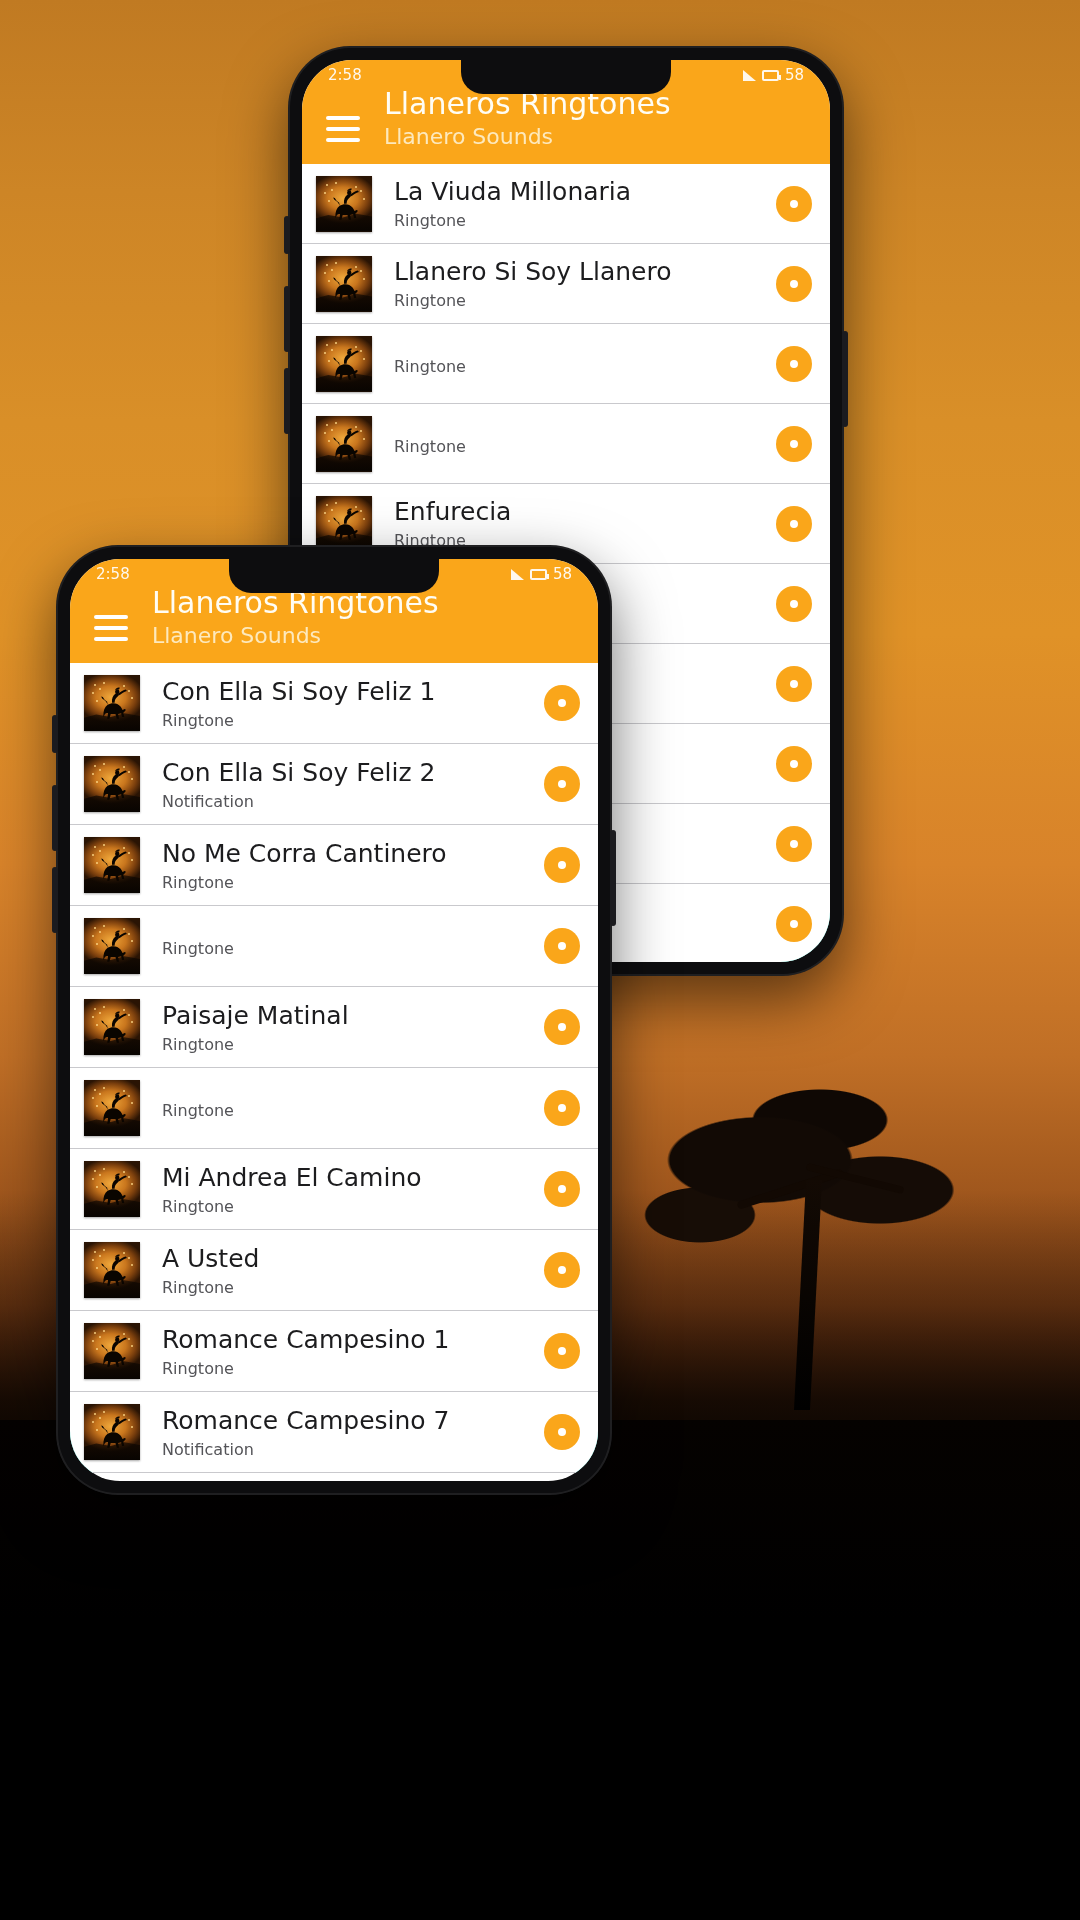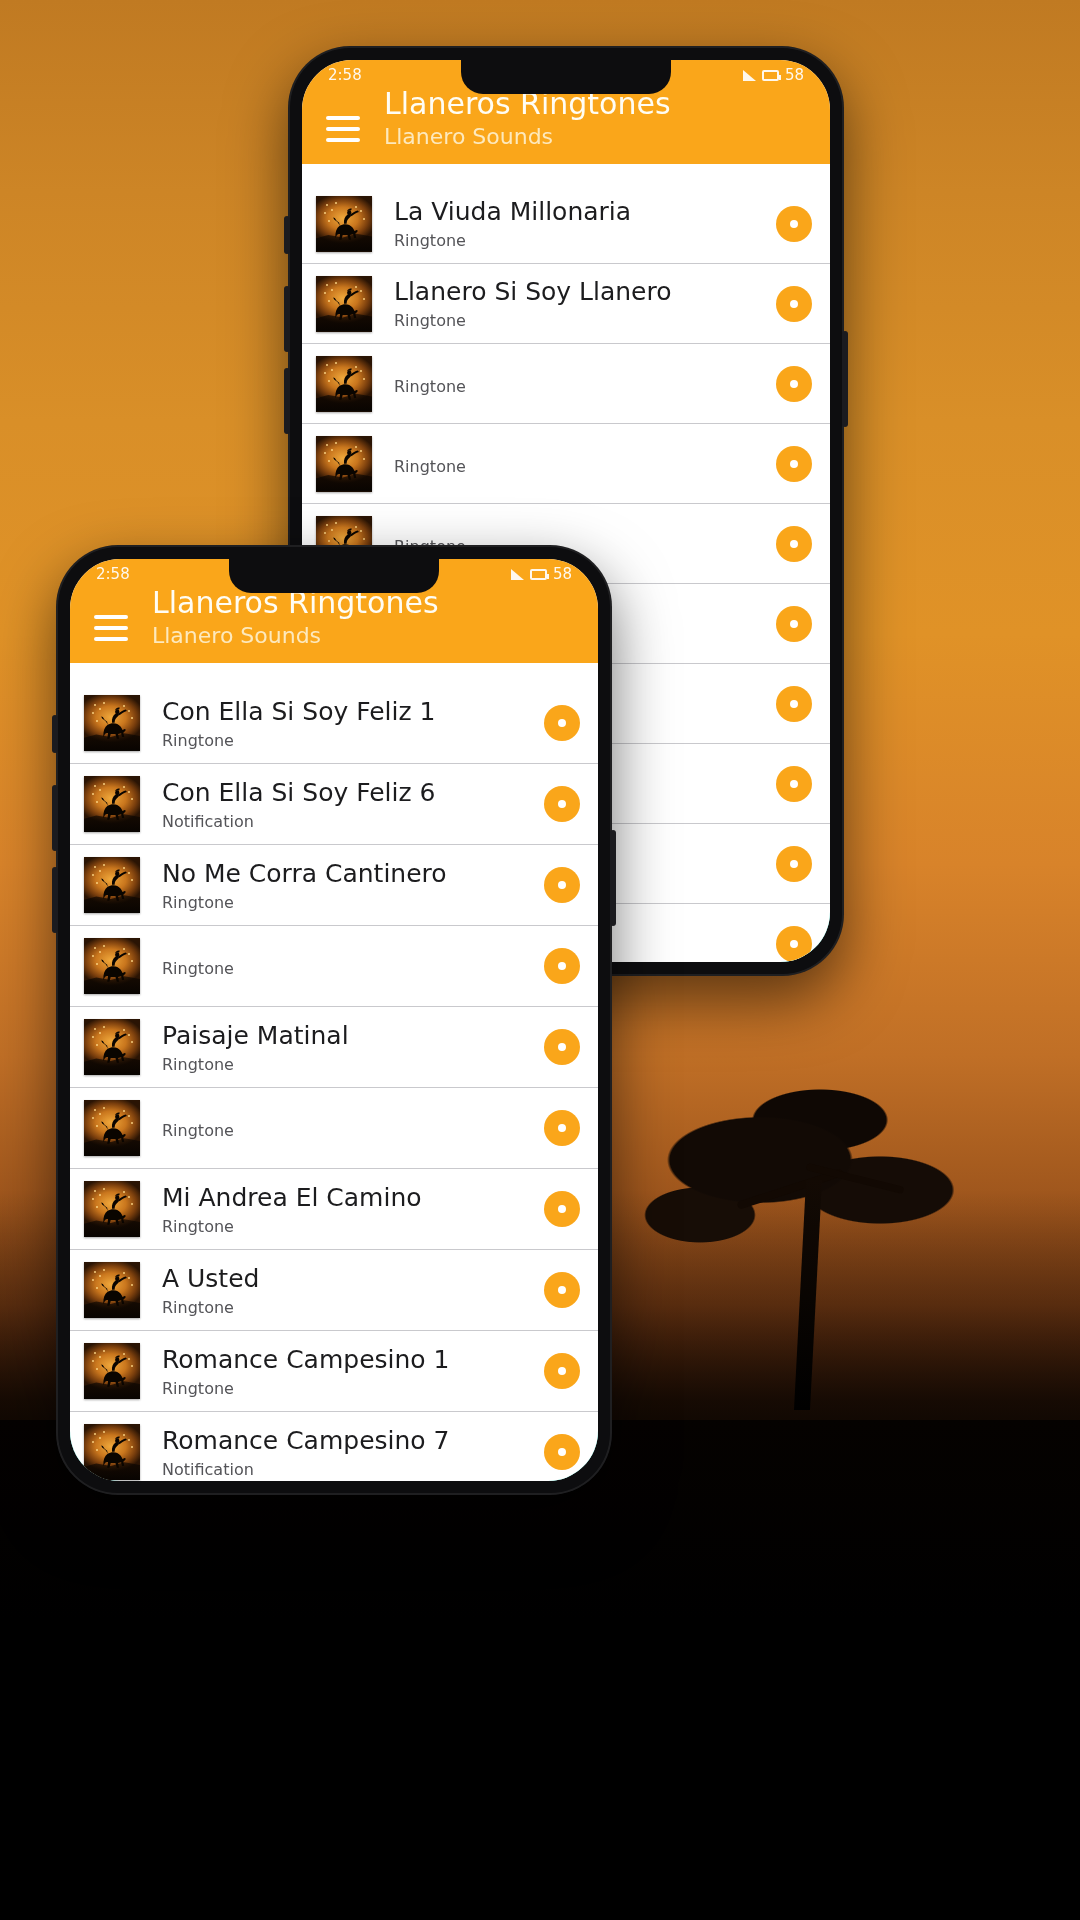--- a/index.html
+++ b/index.html
@@ -94,21 +94,21 @@
 
   
   .appbar{ background:#FAA61A; width:100%; display:flex; align-items:flex-end; }
   .hamburger{ display:flex; flex-direction:column; justify-content:center; }
   .hamburger span{ display:block; background:#fff; border-radius:2px; }
   .titles{ display:flex; flex-direction:column; }
   .app-title{ color:#fffdf4; font-weight:400; line-height:1.05; }
   .app-sub{ color:#fde9bd; font-weight:400; line-height:1.2; }
 
   
-  .list{ background:#14b8a6;margin-top:20px; }
+  .list{ background:#14b8a6; }
   .row{
     display:flex; align-items:center;
     border-bottom:1px solid #c9c9cd;
     background:#fff;
     position:relative;
   }
   .thumb{
     flex:0 0 auto;
     background:
       radial-gradient(ellipse 60% 45% at 48% 40%, #f0a93c 0%, #c9761d 45%, #7b3f0d 75%, #2a1404 100%),
@@ -357,20 +357,21 @@
             <span class="sparkle" style="left: 18%; top: 16%;"></span>
             <span class="sparkle" style="left: 26%; top: 24%;"></span>
             <span class="sparkle" style="left: 14%; top: 30%;"></span>
             <span class="sparkle" style="left: 70%; top: 18%;"></span>
             <span class="sparkle" style="left: 78%; top: 26%;"></span>
             <span class="sparkle" style="left: 34%; top: 12%;"></span>
             <span class="sparkle" style="left: 84%; top: 40%;"></span>
             <span class="sparkle" style="left: 22%; top: 44%;"></span>
           </div>
           <div class="meta">
+            <div class="r-title">Enfurecia</div>
             <div class="r-sub">Ringtone</div>
           </div>
           <div class="play">
             <i></i>
           </div>
         </div>
         <div class="row">
           <div class="thumb">
             <div class="ground"></div>
             <div class="horse" style="width: 78%; height: 78%;"><svg viewBox="0 0 100 100" width="100%" height="100%" preserveAspectRatio="xMidYMid meet">
@@ -601,21 +602,21 @@
             <span class="sparkle" style="left: 18%; top: 16%;"></span>
             <span class="sparkle" style="left: 26%; top: 24%;"></span>
             <span class="sparkle" style="left: 14%; top: 30%;"></span>
             <span class="sparkle" style="left: 70%; top: 18%;"></span>
             <span class="sparkle" style="left: 78%; top: 26%;"></span>
             <span class="sparkle" style="left: 34%; top: 12%;"></span>
             <span class="sparkle" style="left: 84%; top: 40%;"></span>
             <span class="sparkle" style="left: 22%; top: 44%;"></span>
           </div>
           <div class="meta">
-            <div class="r-title">Con Ella Si Soy Feliz 6</div>
+            <div class="r-title">Con Ella Si Soy Feliz 2</div>
             <div class="r-sub">Notification</div>
           </div>
           <div class="play">
             <i></i>
           </div>
         </div>
         <div class="row">
           <div class="thumb">
             <div class="ground"></div>
             <div class="horse" style="width: 78%; height: 78%;"><svg viewBox="0 0 100 100" width="100%" height="100%" preserveAspectRatio="xMidYMid meet">

